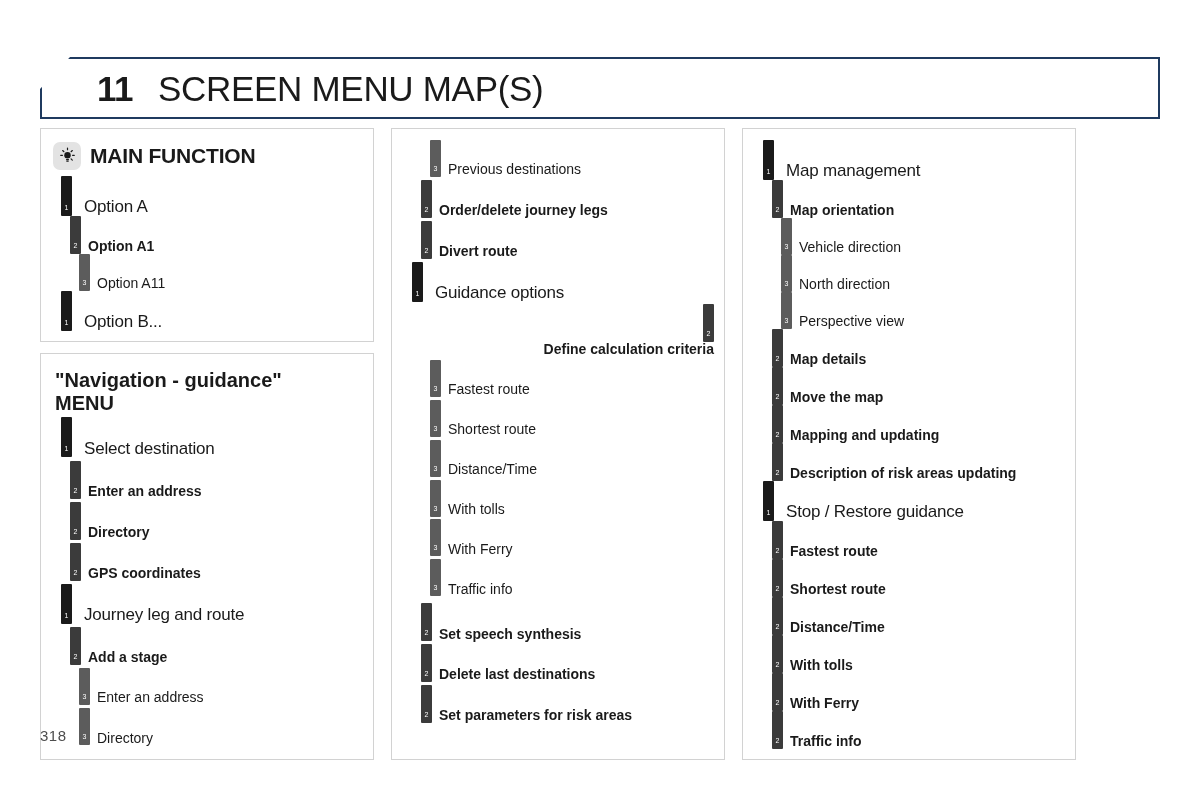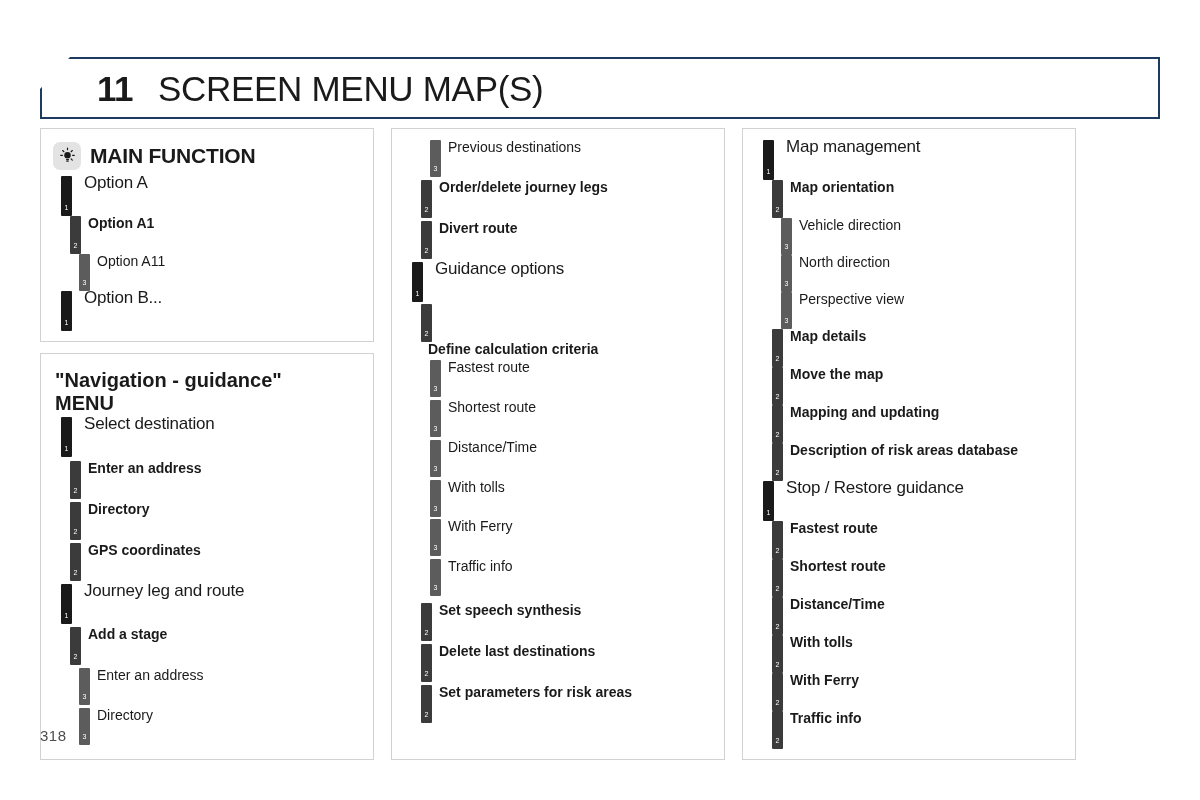--- a/index.html
+++ b/index.html
@@ -115,21 +115,21 @@
     margin: 6px 0 2px 4px;
     white-space: pre-line;
   }
 
   
   .tree { margin-top: 2px; }
 
   .node {
     position: relative;
     display: flex;
-    align-items: flex-start;
+    align-items: flex-end;
   }
   
   .node.lvl1 { padding-left: 10px; }
   .node.lvl2 { padding-left: 19px; }
   .node.lvl3 { padding-left: 28px; }
 
   .bar {
     flex: 0 0 auto;
     width: 11px;
     position: relative;
@@ -435,21 +435,21 @@
           <div class="node lvl2">
             <div class="bar">
               <span>2</span>
             </div>
             <div class="node-label">Mapping and updating</div>
           </div>
           <div class="node lvl2">
             <div class="bar">
               <span>2</span>
             </div>
-            <div class="node-label">Description of risk areas database</div>
+            <div class="node-label">Description of risk areas updating</div>
           </div>
           <div class="node lvl1">
             <div class="bar">
               <span>1</span>
             </div>
             <div class="node-label">Stop / Restore guidance</div>
           </div>
           <div class="node lvl2">
             <div class="bar">
               <span>2</span>

